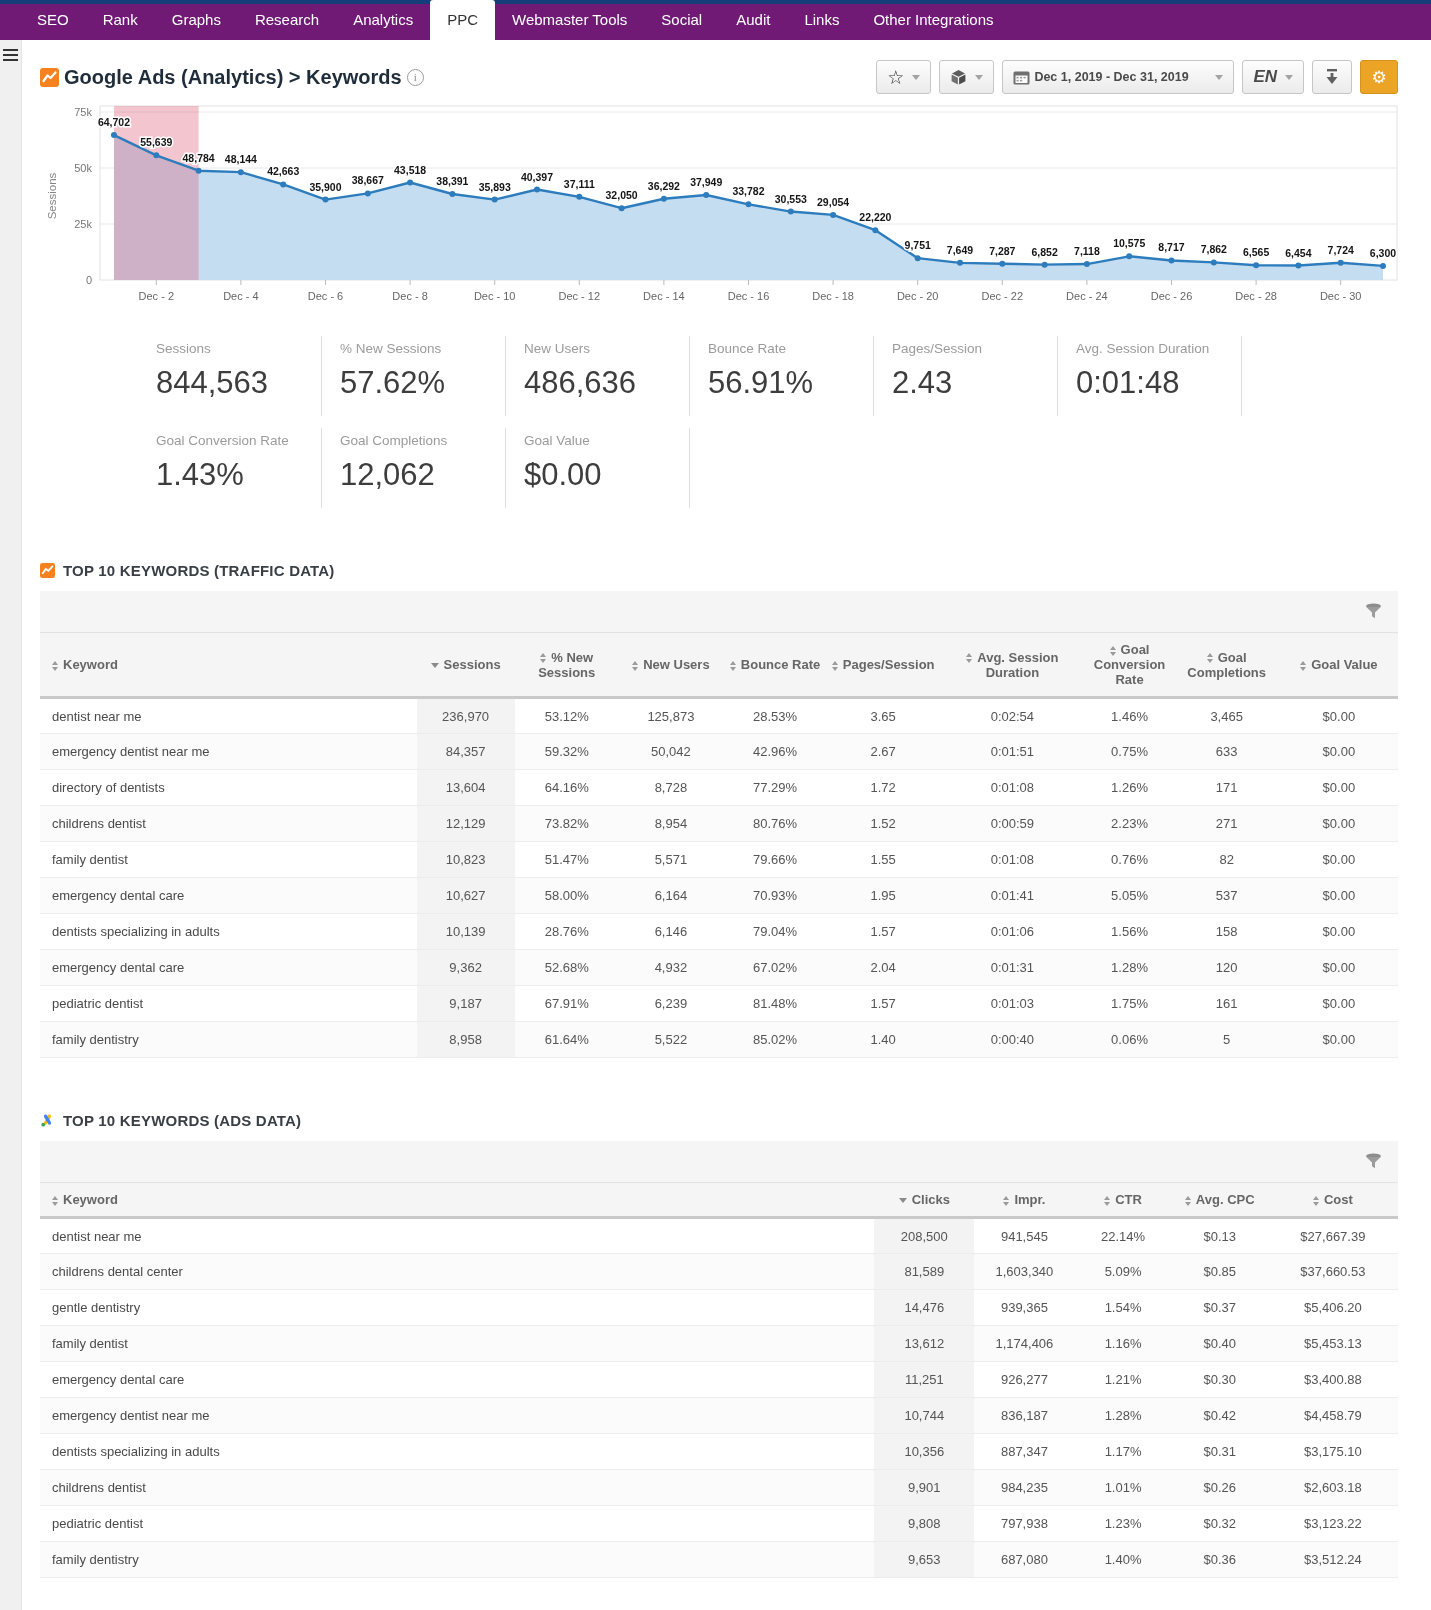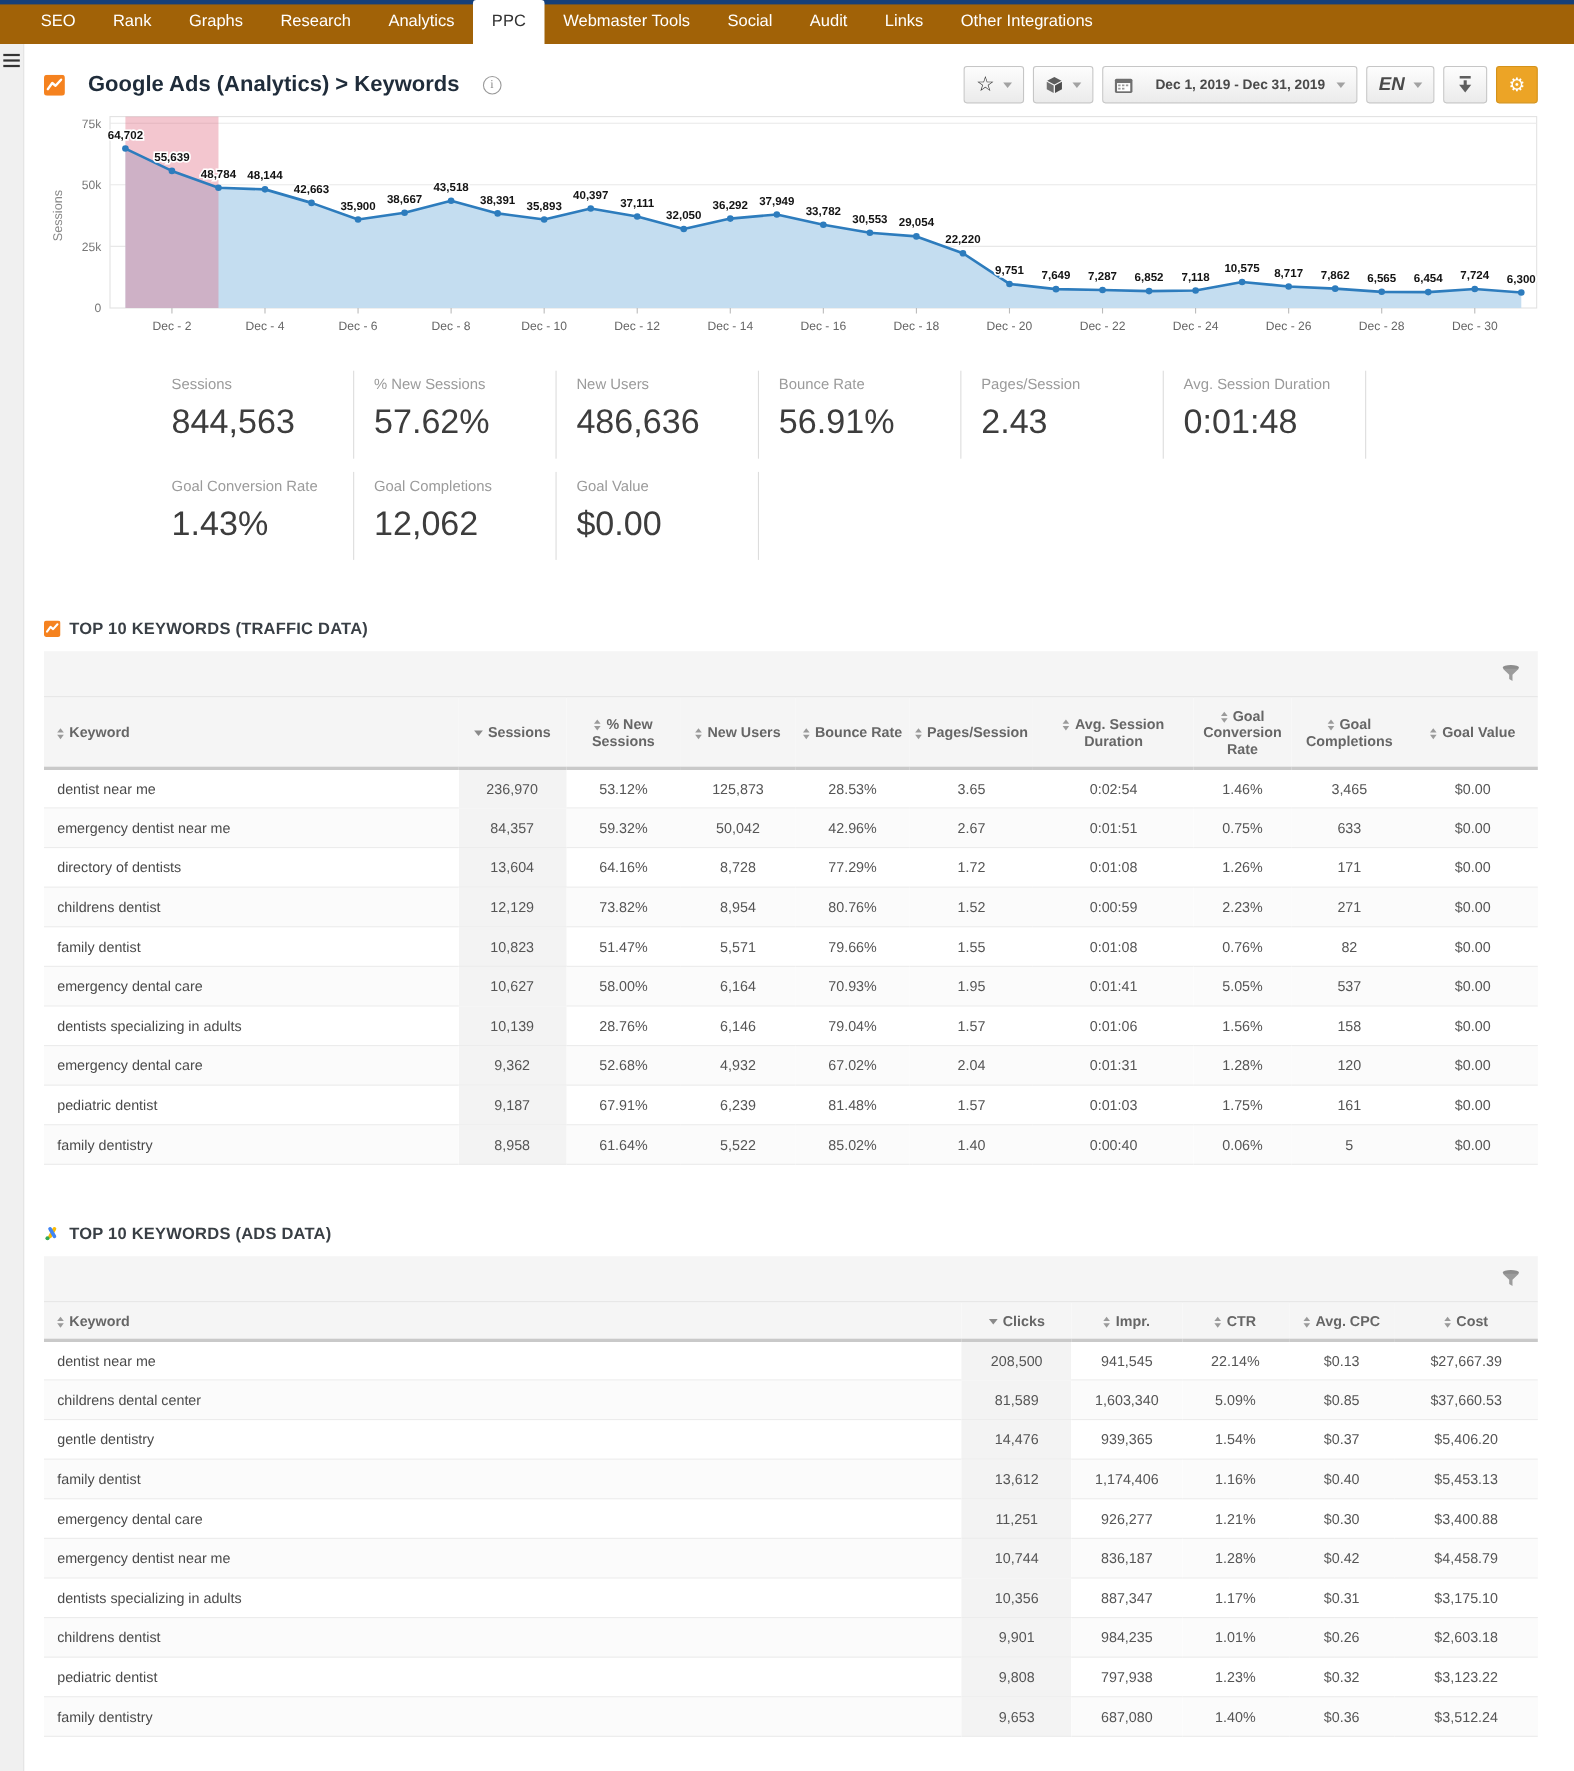--- a/index.html
+++ b/index.html
@@ -3,32 +3,32 @@
 <meta charset="utf-8">
 <style>
   * { box-sizing: border-box; }
   html,body { margin:0; padding:0; }
   body {
     width:1431px; height:1610px; position:relative;
     font-family:"Liberation Sans", sans-serif;
     background:#ffffff; overflow:hidden;
   }
   
-  .topnav{ height:40px; background:#a16207; display:flex; align-items:stretch; padding-left:20px; position:relative; }
+  .topnav{ height:40px; background:#701a75; display:flex; align-items:stretch; padding-left:20px; position:relative; }
   .topnav::before{ content:""; position:absolute; top:0; left:0; right:0; height:4px; background:#153f79; }
   .nav-item{ color:#fff; font-size:15px; line-height:40px; padding:0 17px; position:relative; z-index:1; cursor:pointer; white-space:nowrap; }
   .nav-item.active{ background:#fff; color:#333; border-radius:3px 3px 0 0; }
   
   .left-rail{ position:absolute; top:40px; left:0; bottom:0; width:22px; background:#f0f0f0; border-right:1px solid #e4e4e4; }
   .hamburger{ width:15px; margin:9px auto 0; }
   .hamburger i{ display:block; height:2px; background:#333; margin-bottom:3px; }
   
   main{ margin-left:40px; width:1358px; }
   .header-row{ display:flex; justify-content:space-between; align-items:center; margin-top:16px; height:42px; }
-  .page-title{ display:flex; align-items:center; gap:21px; font-size:20px; font-weight:700; color:#1f2c3a; }
+  .page-title{ display:flex; align-items:center; gap:5px; font-size:20px; font-weight:700; color:#1f2c3a; }
   .info-icon{ width:17px; height:17px; border:1px solid #9a9a9a; border-radius:50%; color:#8a8a8a; font-size:11px; font-weight:400; display:flex; align-items:center; justify-content:center; font-family:"Liberation Serif",serif; }
   .toolbar{ display:flex; gap:8px; align-items:center; }
   .btn{ height:34px; background:linear-gradient(#fdfdfd,#ebebeb); border:1px solid #c6c6c6; border-radius:3px; display:flex; align-items:center; padding:0 10px; gap:8px; cursor:pointer; }
   .caret{ width:0; height:0; border-left:4px solid transparent; border-right:4px solid transparent; border-top:5px solid #a2a2a2; }
   .star-glyph{ font-size:19px; color:#2c2c2c; line-height:1; }
   .btn-date span.dtxt{ font-size:12.5px; font-weight:700; color:#4a4a4a; }
   .btn-lang span{ font-size:17px; font-weight:700; color:#4a4a4a;font-style:italic; }
   .btn-gear{ background:#eca426; border-color:#d4921a; width:38px; justify-content:center; }
   .gear-glyph{ color:#fff; font-size:17px; line-height:1; }
   .btn-dl{ width:40px; justify-content:center; }
@@ -105,21 +105,21 @@
         <span style="line-height:0">
           <svg width="17" height="17" viewBox="0 0 17 17">
               <path d="M8.5 1 L15 4.4 L8.5 7.8 L2 4.4 Z" fill="#5c5c5c"></path>
               <path d="M1.6 5.4 L7.9 8.8 L7.9 15.6 L1.6 12.2 Z" fill="#707070"></path>
               <path d="M15.4 5.4 L9.1 8.8 L9.1 15.6 L15.4 12.2 Z" fill="#4c4c4c"></path>
             </svg>
         </span>
           <span class="caret"></span>
       </div>
       <div class="btn btn-date" style="width:232px; justify-content:space-between">
-        <span style="display:flex;align-items:center;gap:20px">
+        <span style="display:flex;align-items:center;gap:4px">
           <span style="line-height:0">
             <svg width="17" height="15" viewBox="0 0 17 15">
                 <rect x="0.5" y="1.5" width="16" height="13" rx="1.5" fill="#6f6f6f"></rect>
                 <rect x="2.5" y="5.5" width="12" height="7.5" fill="#fff"></rect>
                 <rect x="3.5" y="6.8" width="2.2" height="1.6" fill="#9a9a9a"></rect>
                 <rect x="7" y="6.8" width="2.2" height="1.6" fill="#9a9a9a"></rect>
                 <rect x="10.5" y="6.8" width="2.2" height="1.6" fill="#9a9a9a"></rect>
                 <rect x="3.5" y="9.8" width="2.2" height="1.6" fill="#9a9a9a"></rect>
                 <rect x="7" y="9.8" width="2.2" height="1.6" fill="#9a9a9a"></rect>
               </svg>

